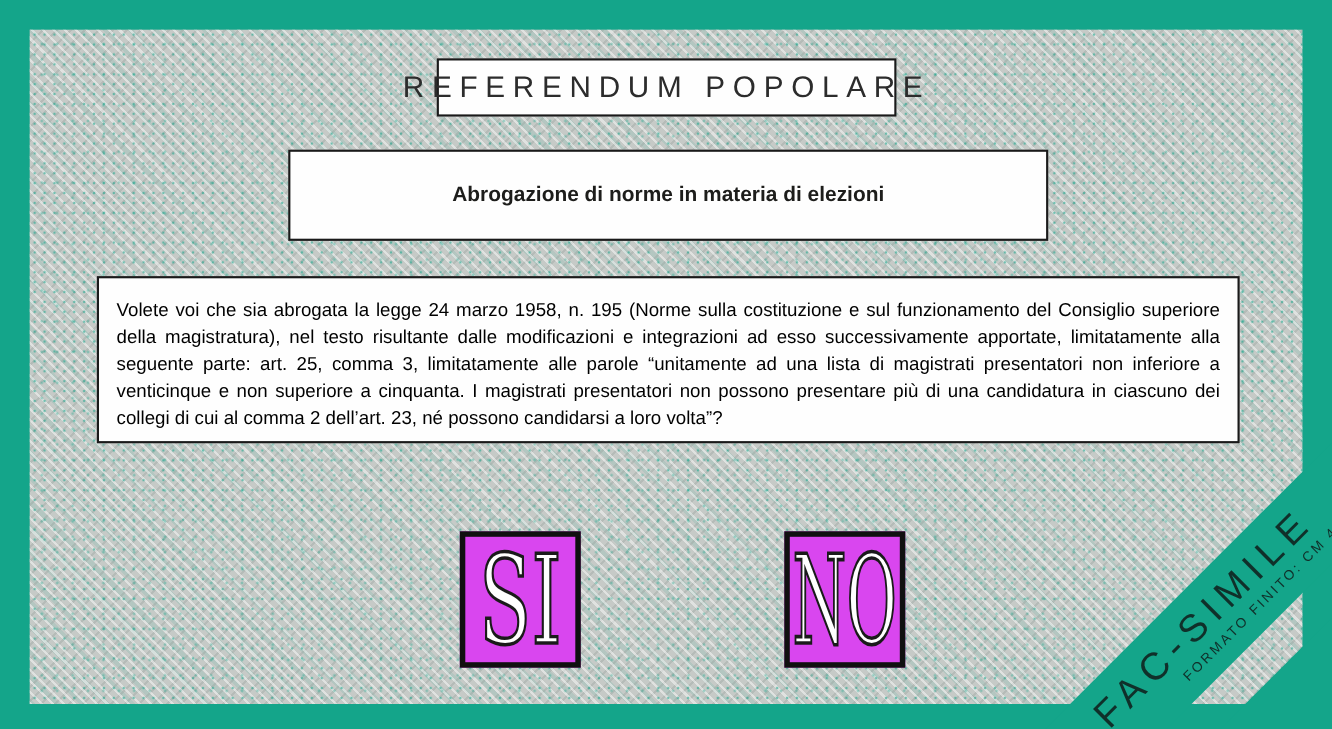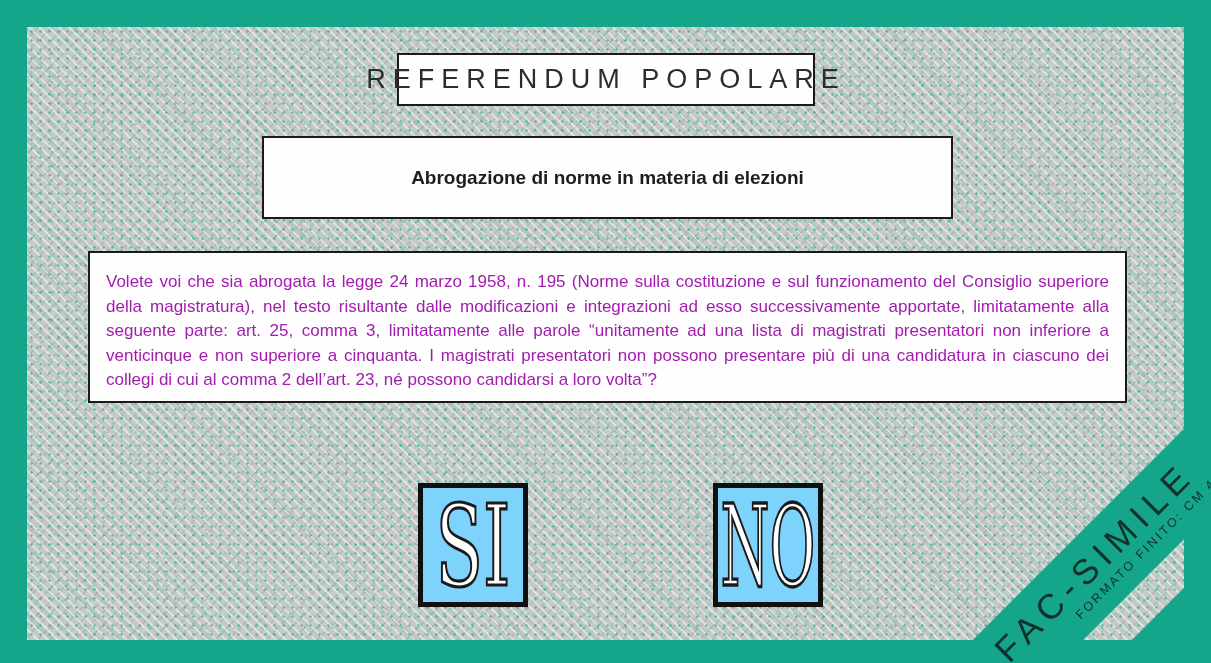--- a/index.html
+++ b/index.html
@@ -37,25 +37,25 @@
     text-align:center;
   }
   .subtitle-box div{
     font-size:19px;font-weight:700;color:#1d1d1b;line-height:27px;
   }
   .question-box{
     left:88px;top:251px;width:1039px;height:152px;
     padding:17px 16px 0 16px;
   }
   .question-box p{
-    margin:0;font-size:17px;line-height:24.5px;color:#a21caf;
+    margin:0;font-size:17px;line-height:24.5px;color:#000000;
     text-align:justify;
   }
   .vote-box{
-    position:absolute;width:110px;height:124px;background:#7dd3fc;
+    position:absolute;width:110px;height:124px;background:#d946ef;
     border:5px solid #101010;box-sizing:border-box;
     display:flex;align-items:center;justify-content:center;cursor:pointer;
   }
   .vote-box.si{left:418px;top:483px;}
   .vote-box.no{left:685px;top:483px;margin-left:28px;}
   .vote-box svg{display:block;}
   .vote-letters{
     font-family:"DejaVu Serif", serif;
     fill:#ffffff;stroke:#1a1a1a;stroke-width:2.6;
     vector-effect:non-scaling-stroke;

